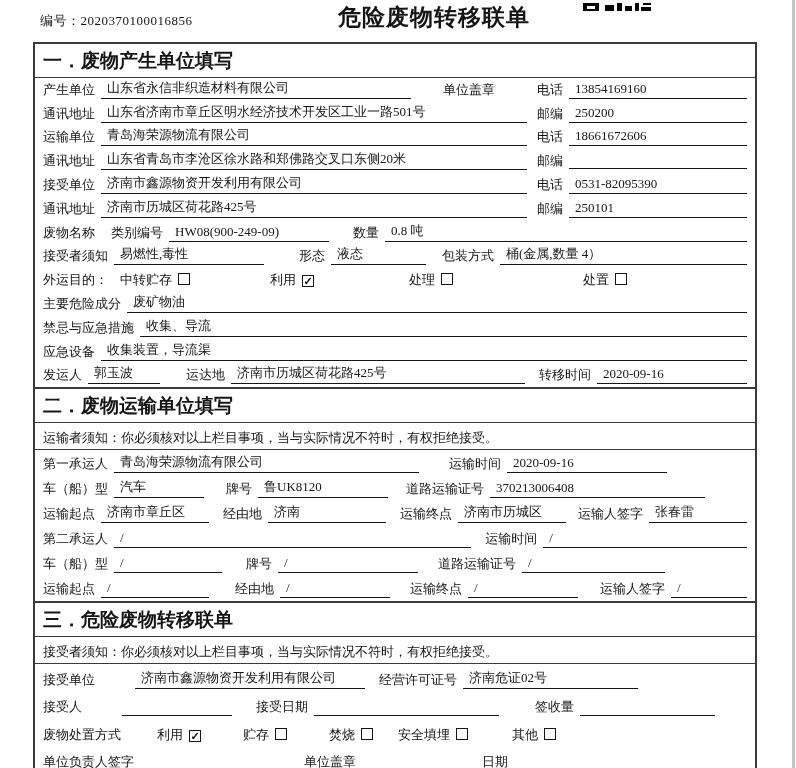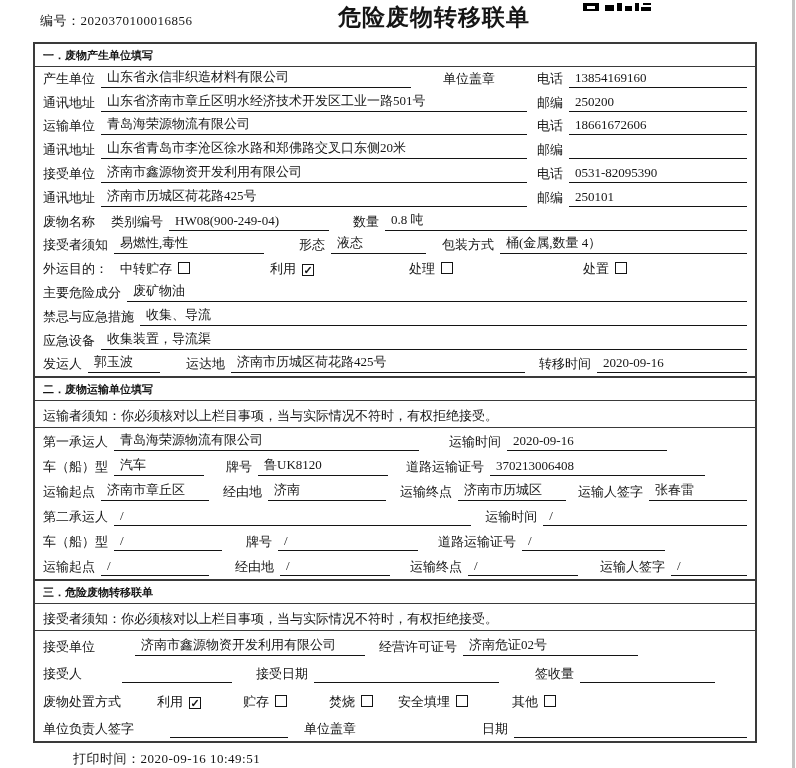--- a/index.html
+++ b/index.html
@@ -10,30 +10,30 @@
     color:#151515; font-size:13px;
   }
   .page-edge { position:absolute; right:1px; top:0; width:3px; height:768px; background:#c4c4c4; }
   .qr-frag { position:absolute; left:583px; top:0; width:70px; height:9px; }
   .hdr { position:relative; height:40px; }
   .doc-no { position:absolute; left:40px; top:12px; font-size:13px; letter-spacing:.5px; }
   .title { position:absolute; left:338px; top:2px; font-size:23px; font-weight:bold; letter-spacing:1px; font-family:"Liberation Sans","DejaVu Sans",sans-serif; }
   .form { position:absolute; left:33px; top:42px; width:724px; }
   .section { border:2px solid #3a3a3a; background:#fff; }
   .section + .section { margin-top:-2px; }
-  .sec-hdr { font-weight:bold; font-size:11px; padding:4px 8px 3px; border-bottom:1px solid #3a3a3a;
+  .sec-hdr { font-weight:bold; font-size:19px; padding:4px 8px 3px; border-bottom:1px solid #3a3a3a;
              font-family:"Liberation Sans","DejaVu Sans",sans-serif; }
   .notice { padding:6px 8px 5px; border-bottom:1px solid #3a3a3a; height:27px; }
   .row { display:flex; align-items:flex-end; padding:0 8px 3px; }
   .r1 { height:23.8px; } .r2 { height:25.2px; } .r3 { height:27.5px; }
   .lb { white-space:nowrap; margin-right:6px; flex:none; }
   .vl { border-bottom:1px solid #141414; padding:0 6px 1px; white-space:nowrap; overflow:hidden; min-height:16px; }
   .fx { flex:1 1 0; } .fx16 { flex:1.6 1 0; } .fx18 { flex:1.8 1 0; }
   .ctr { }
-  .rgrp { flex:none; width:210px; display:flex; align-items:flex-end; }
+  .rgrp { flex:none; width:210px; display:flex; align-items:center; }
   .sp { flex:none; } .spfx { flex:1 1 0; }
   .cb { display:inline-block; width:12px; height:12px; border:1px solid #141414; margin-left:6px;
         vertical-align:-1px; line-height:11px; text-align:center; font-size:11px; font-weight:bold; }
   .opt { white-space:nowrap; }
   .print-line { margin:7px 0 0 40px; letter-spacing:.5px; }
 </style>
 </head>
 <body>
 
 <div class="page-edge"></div>
@@ -117,21 +117,21 @@
       <span class="vl fx" style="margin-right:10px">济南市历城区荷花路425号</span>
       <span class="rgrp">
         <span class="lb">邮编</span>
         <span class="vl fx">250101</span>
       </span>
     </div>
 
     <div class="row r1">
       <span class="lb">废物名称</span>
       <span class="lb" style="margin-left:10px">类别编号</span>
-      <span class="vl sp" style="width:160px">HW08(900-249-04)</span>
+      <span class="vl sp" style="width:160px">HW08(900-249-09)</span>
       <span class="lb" style="margin-left:24px">数量</span>
       <span class="vl fx">0.8 吨</span>
     </div>
 
     <div class="row r1">
       <span class="lb">接受者须知</span>
       <span class="vl sp" style="width:150px">易燃性,毒性</span>
       <span class="lb" style="margin-left:35px">形态</span>
       <span class="vl sp" style="width:95px">液态</span>
       <span class="lb" style="margin-left:16px">包装方式</span>

